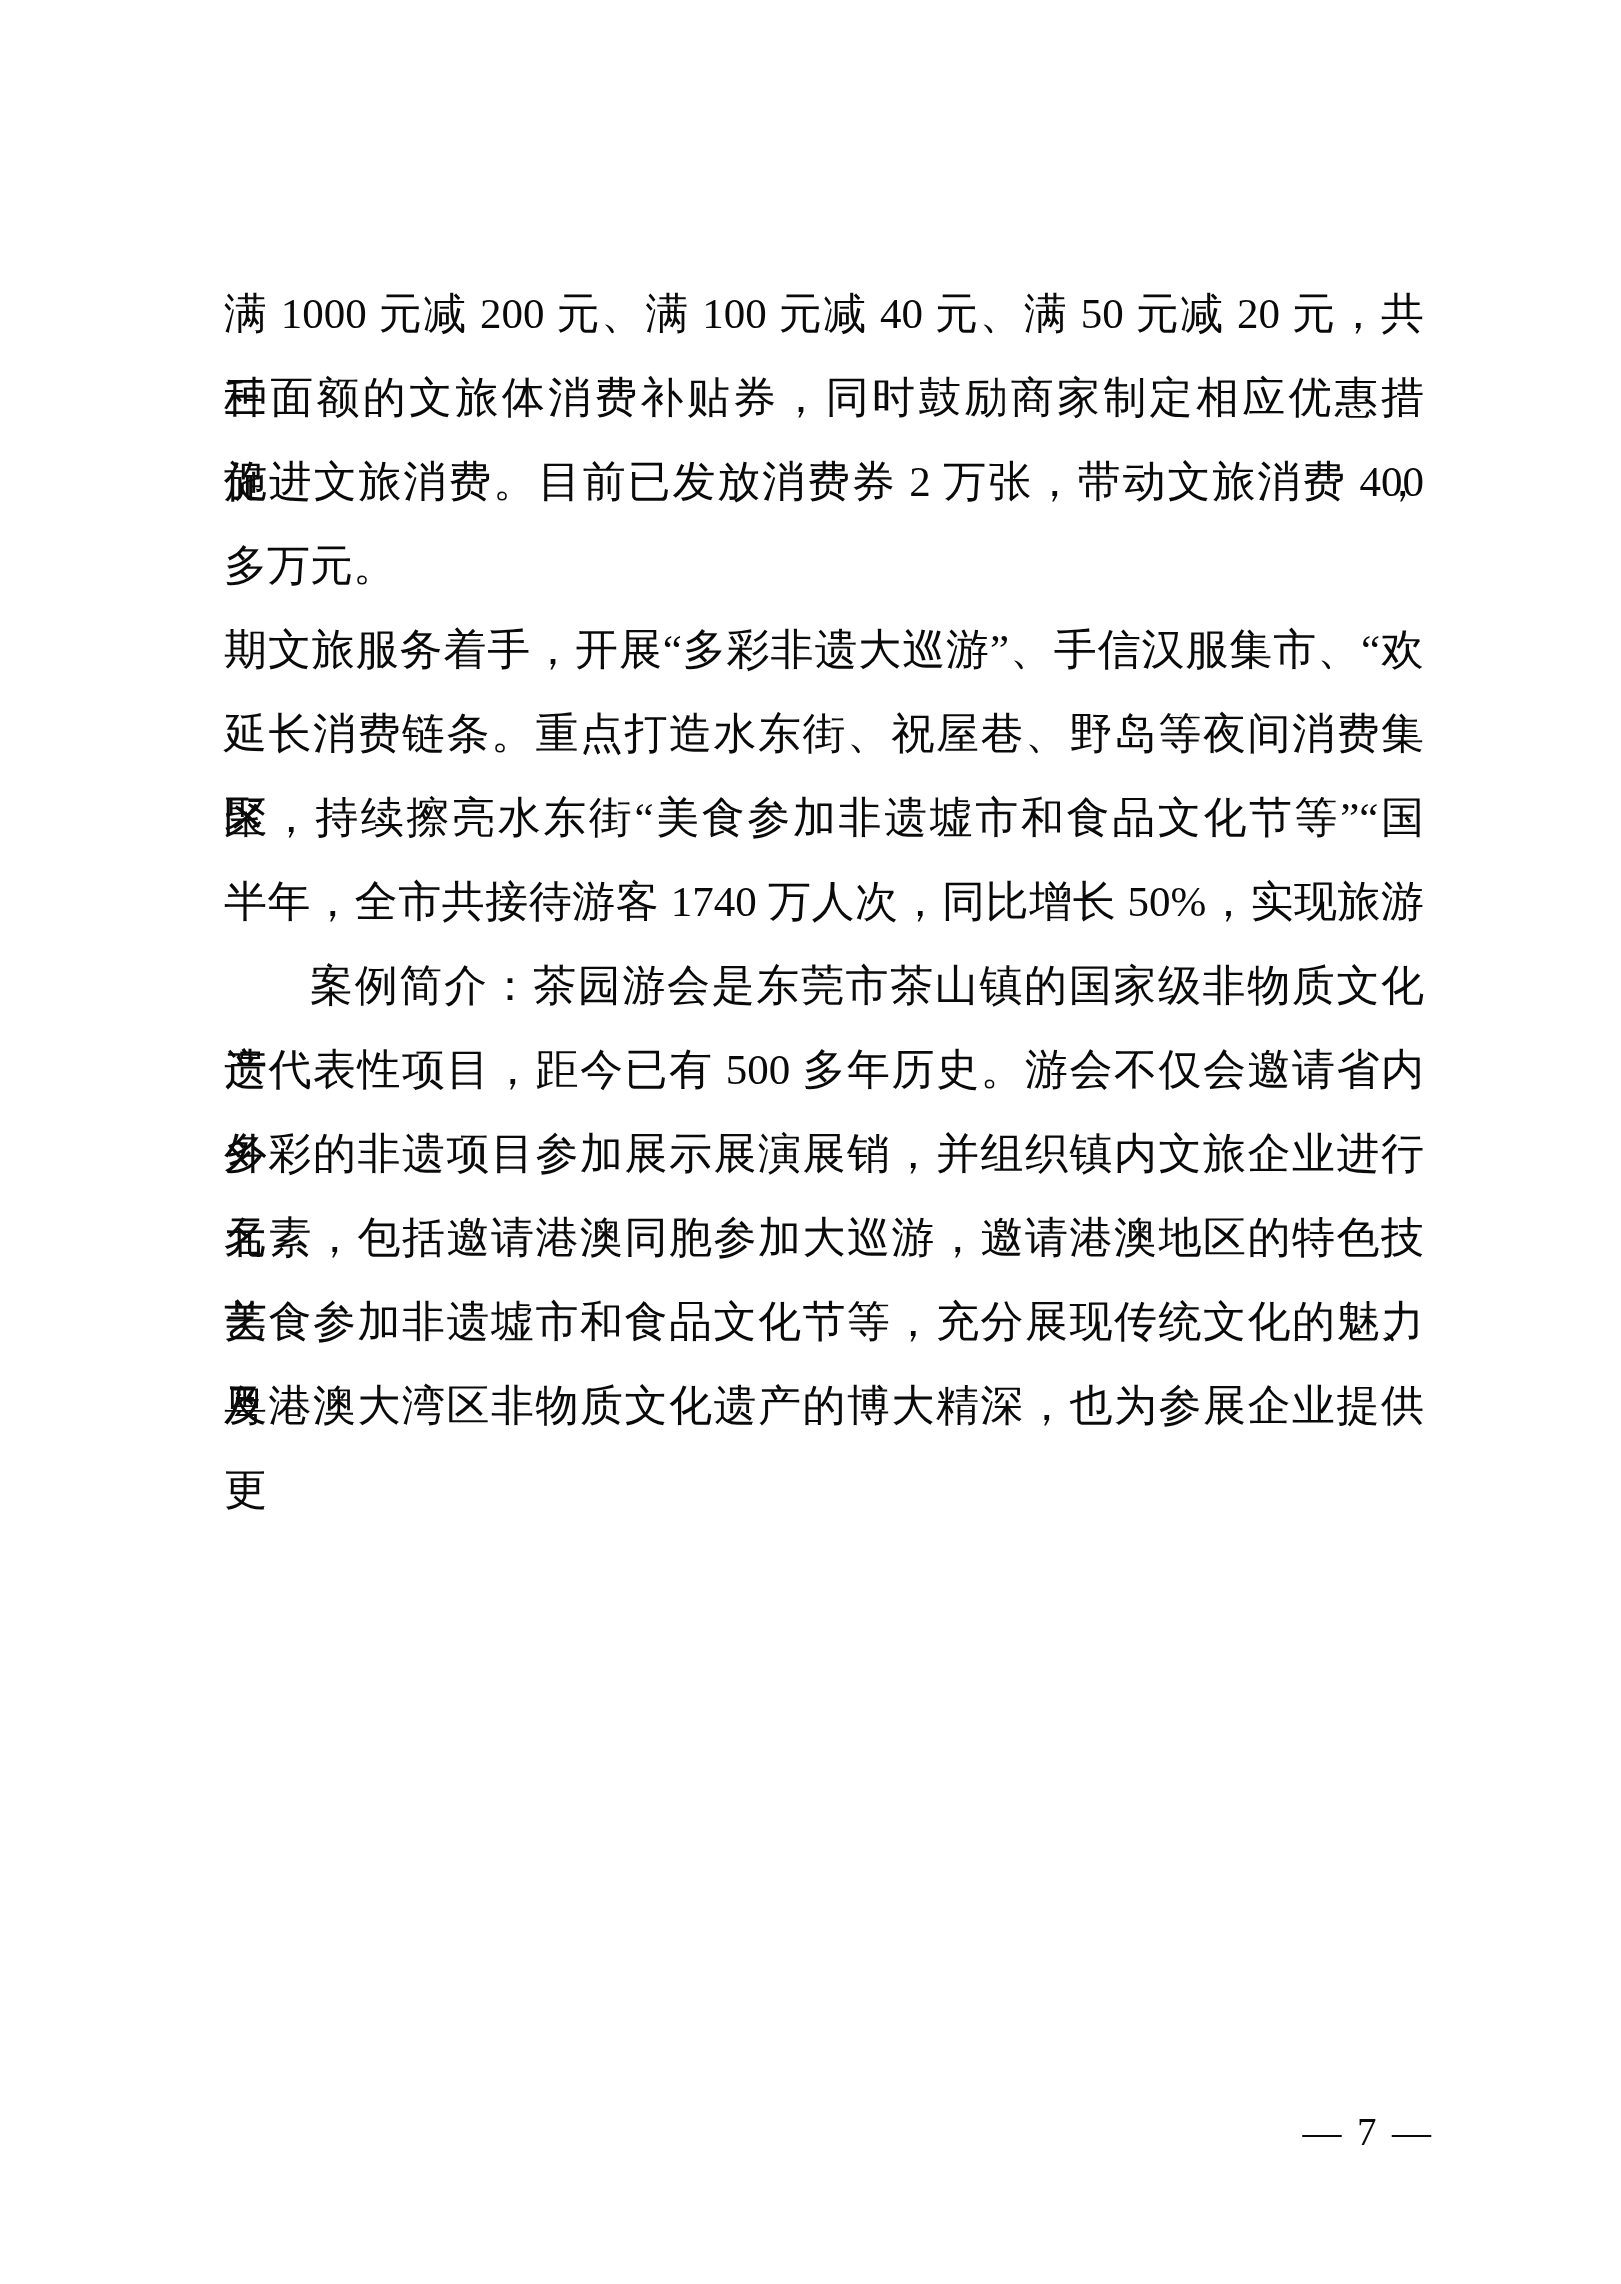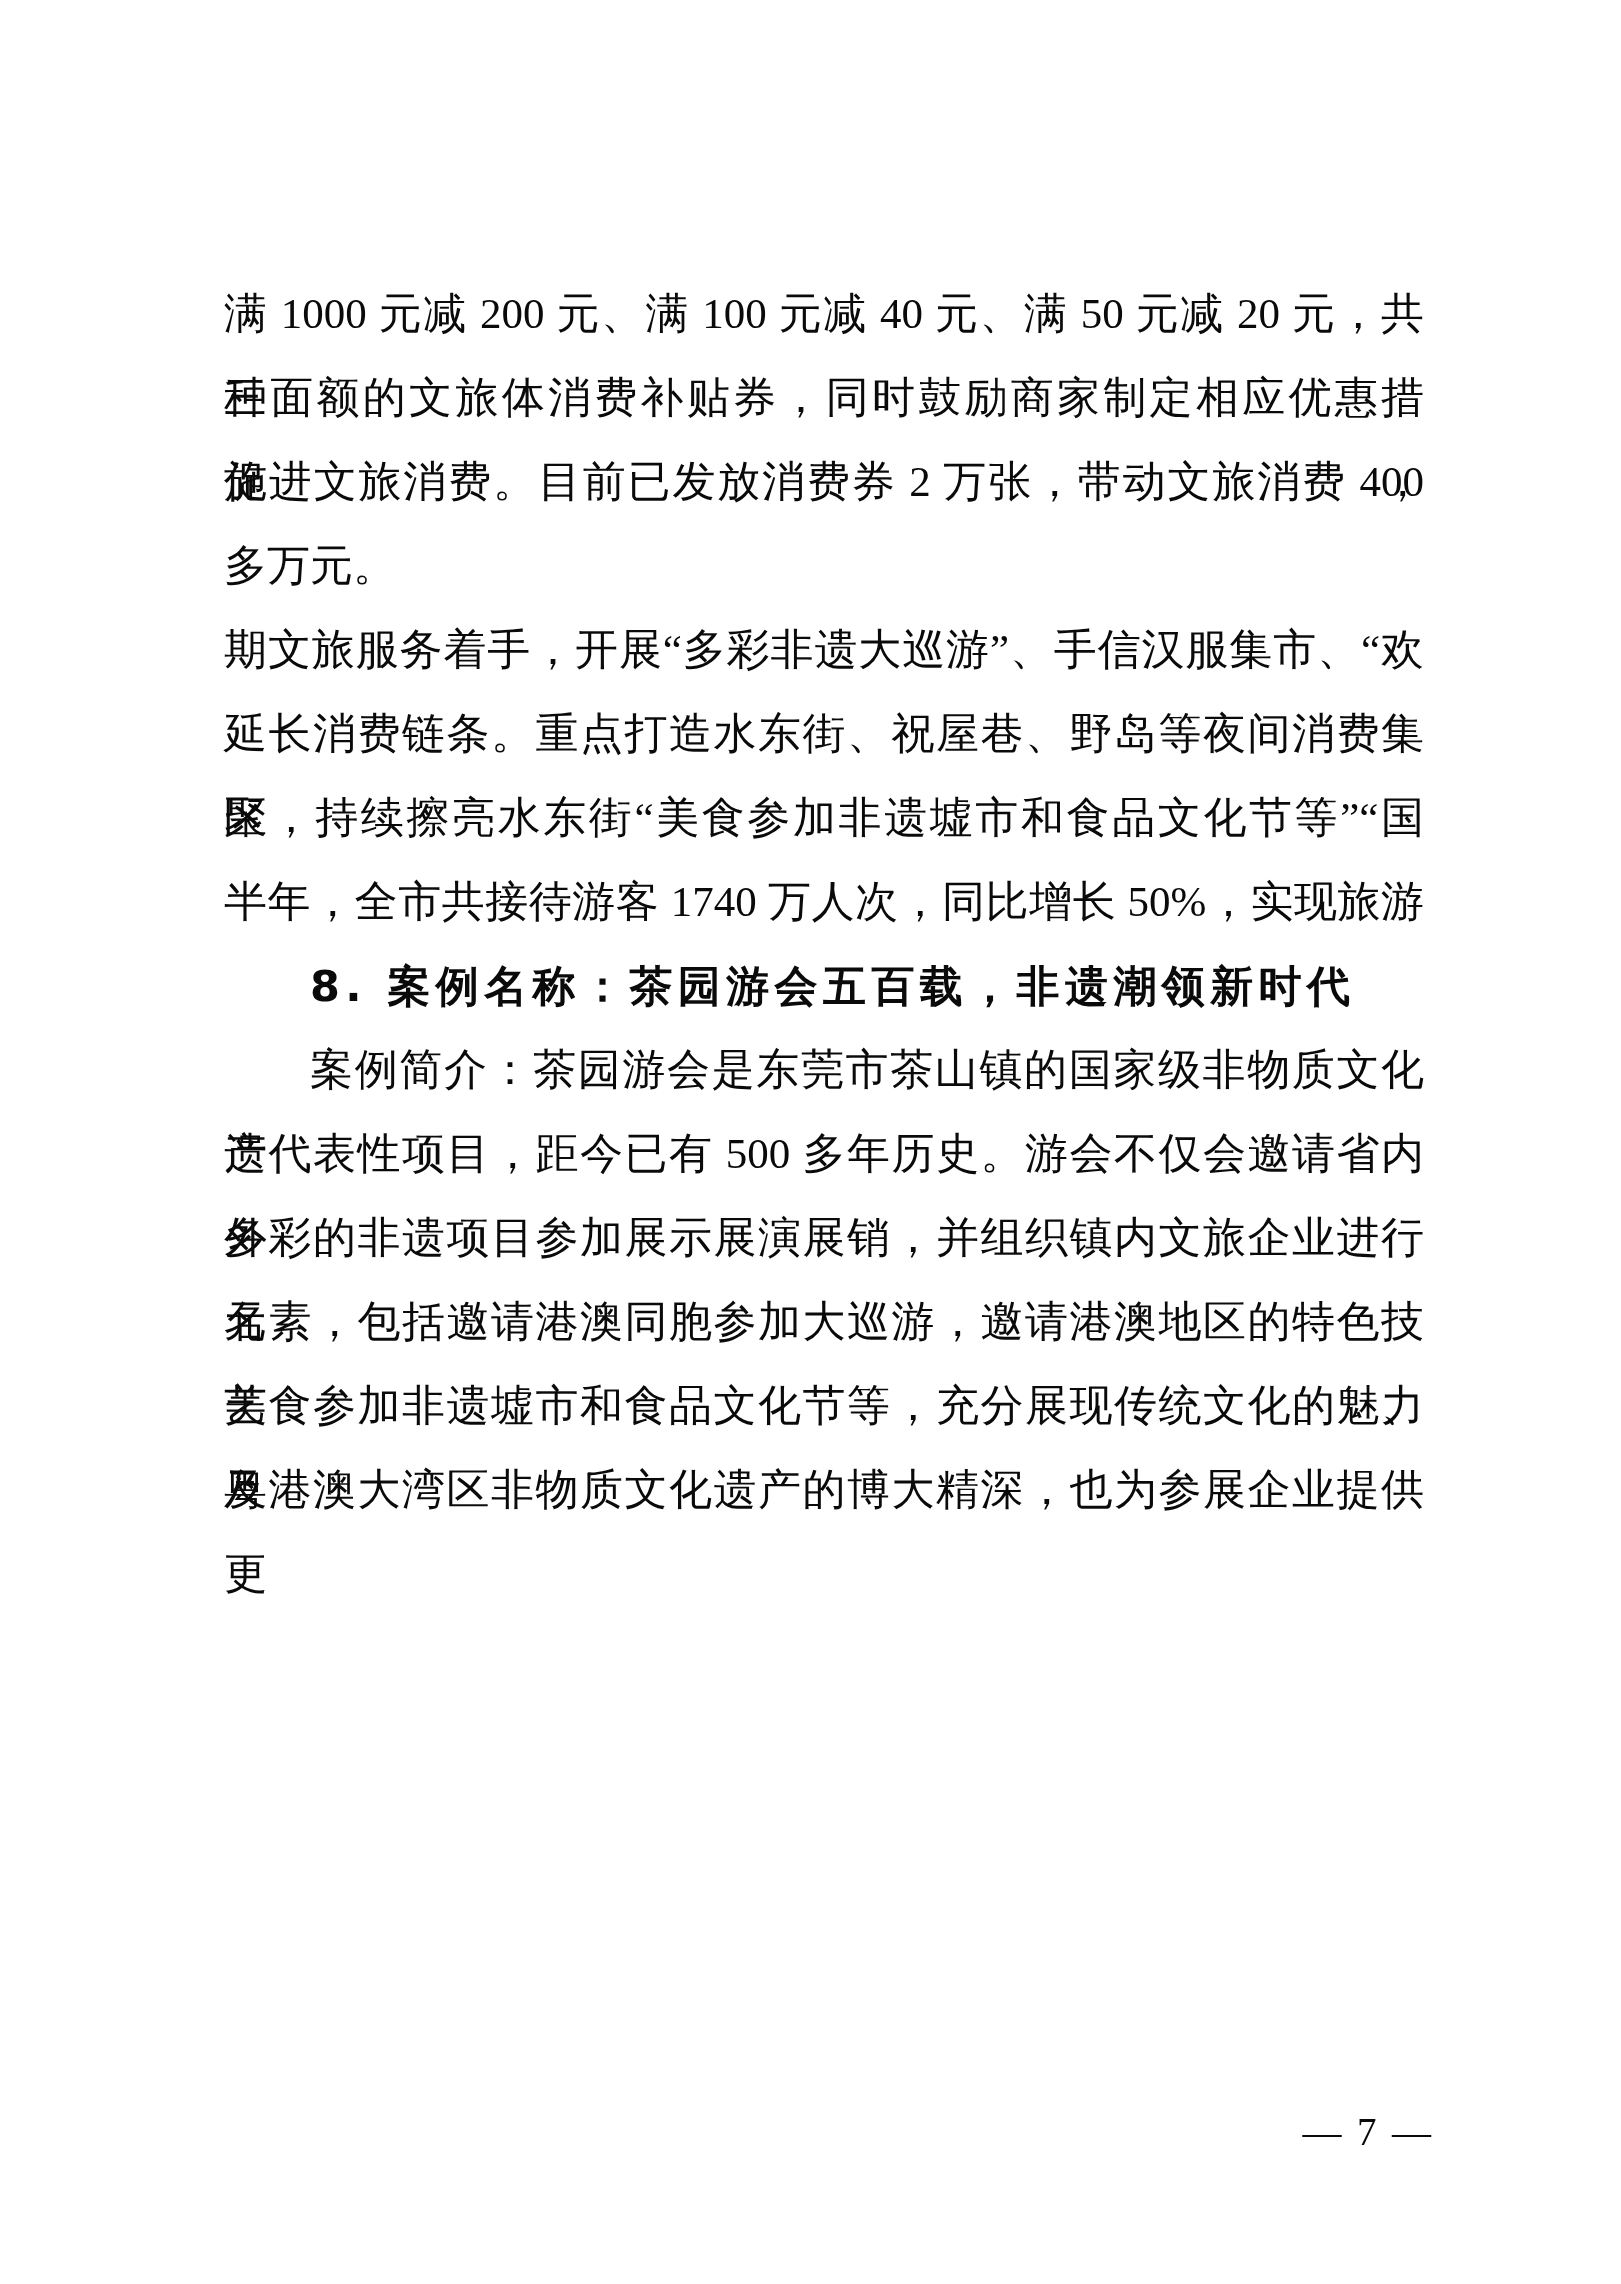--- a/index.html
+++ b/index.html
@@ -68,21 +68,20 @@
 
   <div class="content">
     <div class="ln j">满 1000 元减 200 元、满 100 元减 40 元、满 50 元减 20 元，共三</div>
     <div class="ln j">种面额的文旅体消费补贴券，同时鼓励商家制定相应优惠措施，</div>
     <div class="ln j">促进文旅消费。目前已发放消费券 2 万张，带动文旅消费 400</div>
     <div class="ln plain">多万元。</div>
     <div class="ln j">期文旅服务着手，开展“多彩非遗大巡游”、手信汉服集市、“欢</div>
     <div class="ln j">延长消费链条。重点打造水东街、祝屋巷、野岛等夜间消费集聚</div>
     <div class="ln j">区，持续擦亮水东街“美食参加非遗墟市和食品文化节等”“国</div>
     <div class="ln j">半年，全市共接待游客 1740 万人次，同比增长 50%，实现旅游</div>
-    <div class="ln hd ind">8. 案例名称：茶园游会五百载，非遗潮领新时代</div>
     <div class="ln j ind">案例简介：茶园游会是东莞市茶山镇的国家级非物质文化遗</div>
     <div class="ln j">产代表性项目，距今已有 500 多年历史。游会不仅会邀请省内外</div>
     <div class="ln j">多彩的非遗项目参加展示展演展销，并组织镇内文旅企业进行名</div>
     <div class="ln j">元素，包括邀请港澳同胞参加大巡游，邀请港澳地区的特色技艺、</div>
     <div class="ln j">美食参加非遗墟市和食品文化节等，充分展现传统文化的魅力及</div>
     <div class="ln j">粤港澳大湾区非物质文化遗产的博大精深，也为参展企业提供更</div>
   </div>
 
   <div class="footer">— 7 —</div>
 

